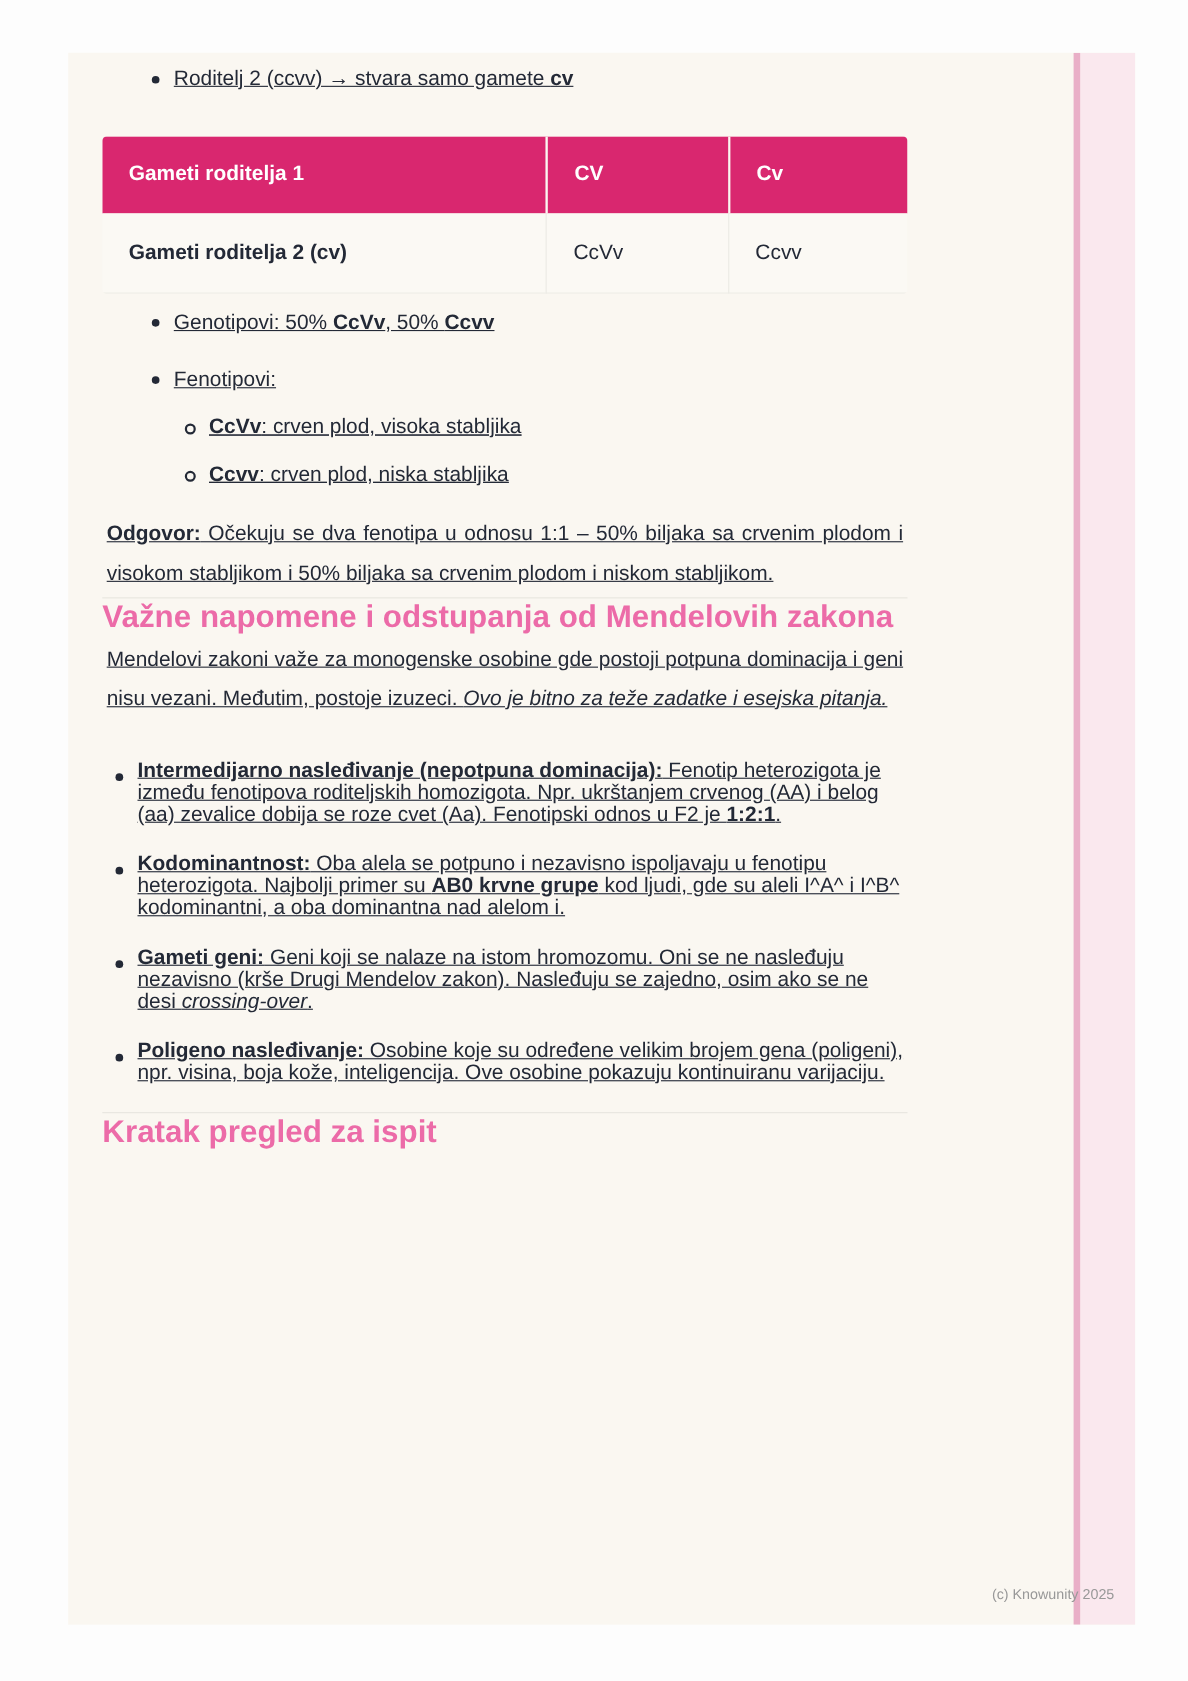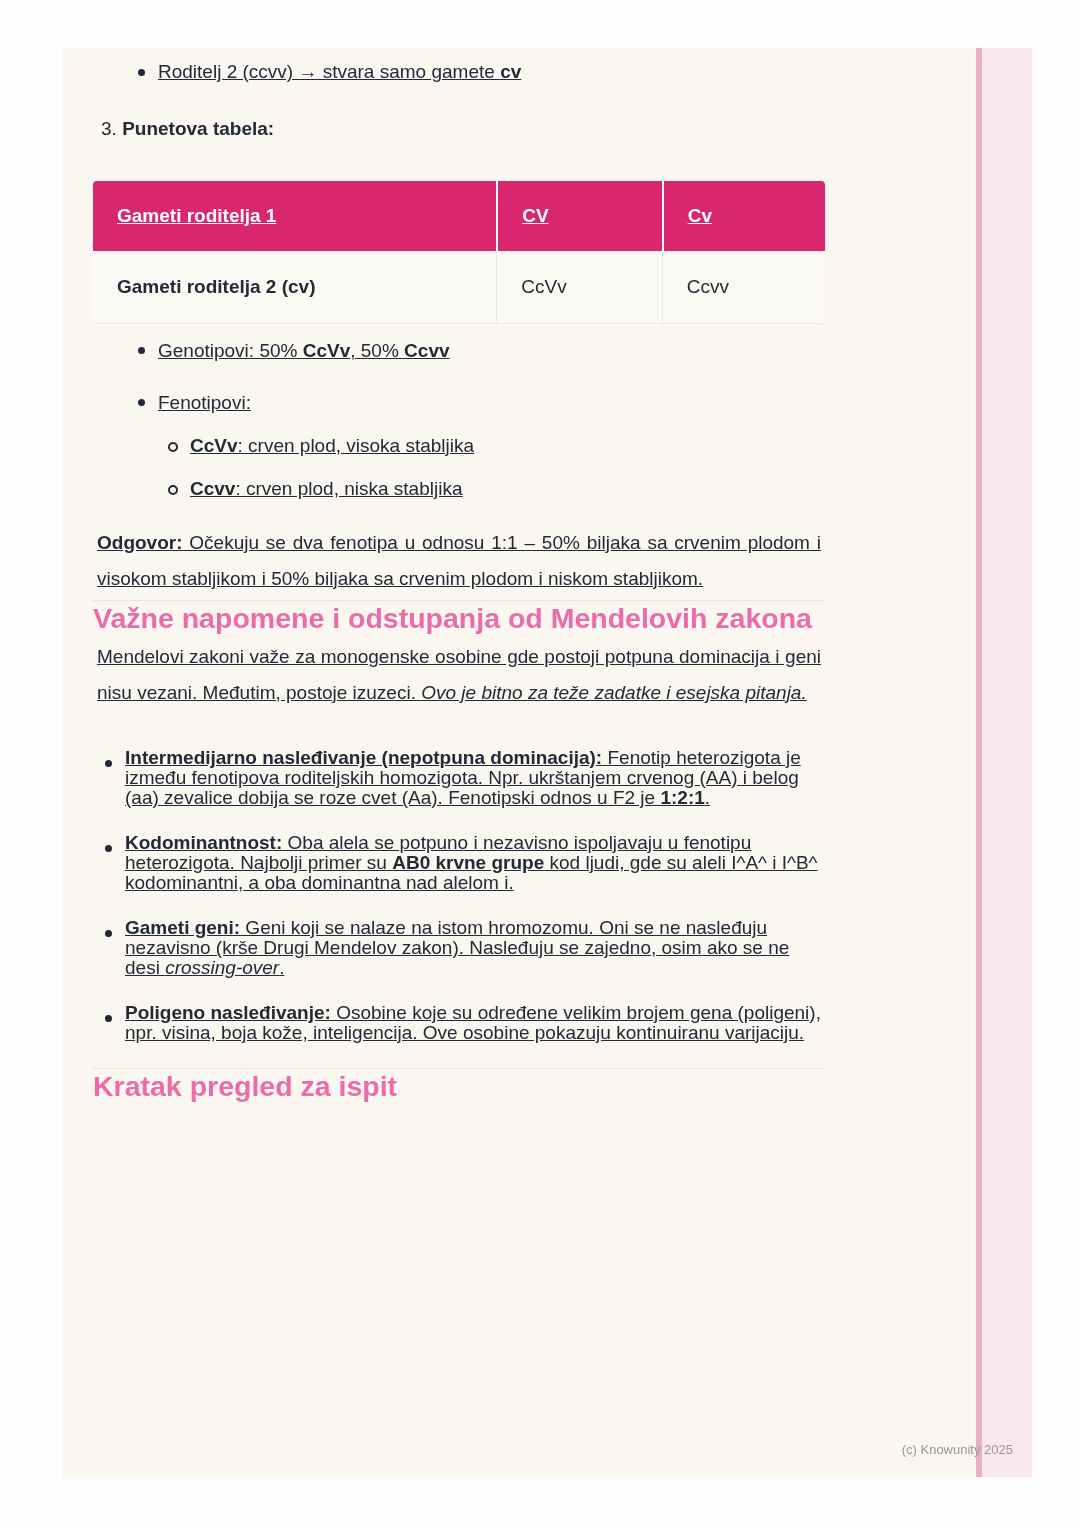--- a/index.html
+++ b/index.html
@@ -83,21 +83,20 @@
   }
   table.punnett th {
     background: #D9276F;
     color: #FFFFFF;
     font-weight: 700;
     font-size: 19px;
     text-align: left;
     height: 70px;
     padding: 0 0 0 24px;
     border-left: 2px solid #FAF7F1;
-    text-decoration: underline;
   }
   table.punnett th:first-child { border-left: none; }
   table.punnett td {
     background: #FBF9F4;
     font-size: 19px;
     height: 72px;
     padding: 0 0 0 24px;
     border-left: 1px solid #ECEAE4;
     border-bottom: 1px solid #ECEAE4;
   }
@@ -159,24 +158,20 @@
 <div class="page">
   <div class="stripe-light"></div>
   <div class="stripe-dark"></div>
 
   <div class="content">
 
     <ul class="intro-list">
       <li class="dot-marker"><span>Roditelj 2 (ccvv) → stvara samo gamete </span><span class="b">cv</span></li>
     </ul>
 
-    <div class="num-heading sec3">
-      <span class="num">3.</span>
-      <span class="ttl">Punetova tabela:</span>
-    </div>
 
     <table class="punnett">
       <thead>
         <tr>
           <th class="col1">Gameti roditelja 1</th>
           <th class="col2">CV</th>
           <th class="col3">Cv</th>
         </tr>
       </thead>
       <tbody>

